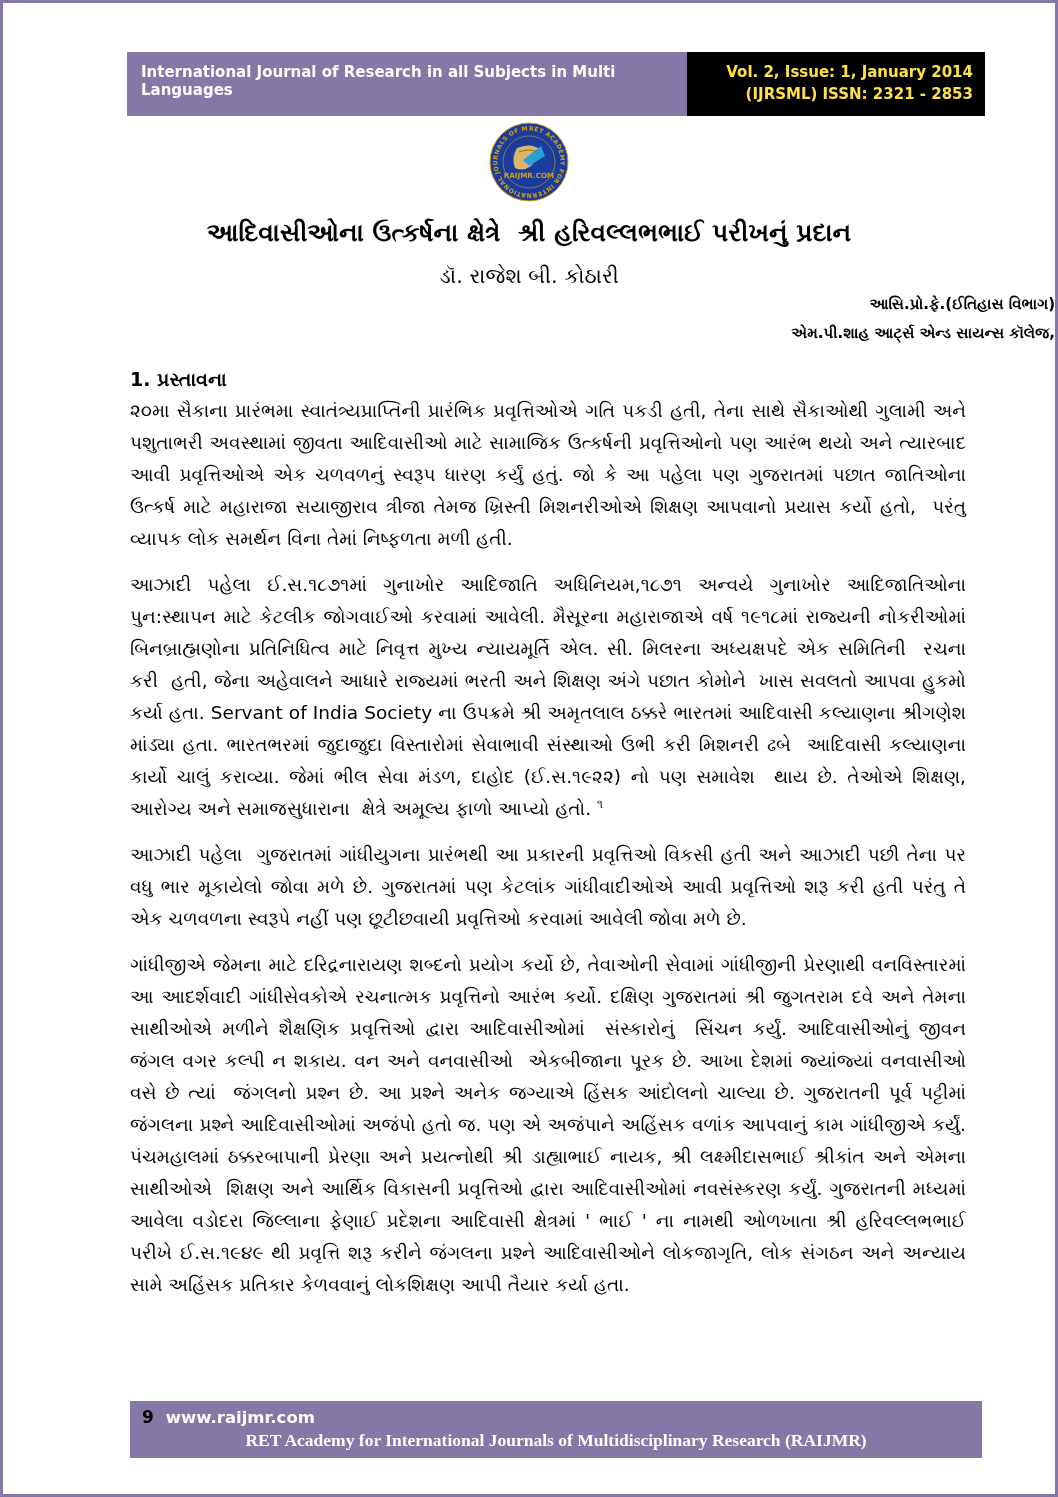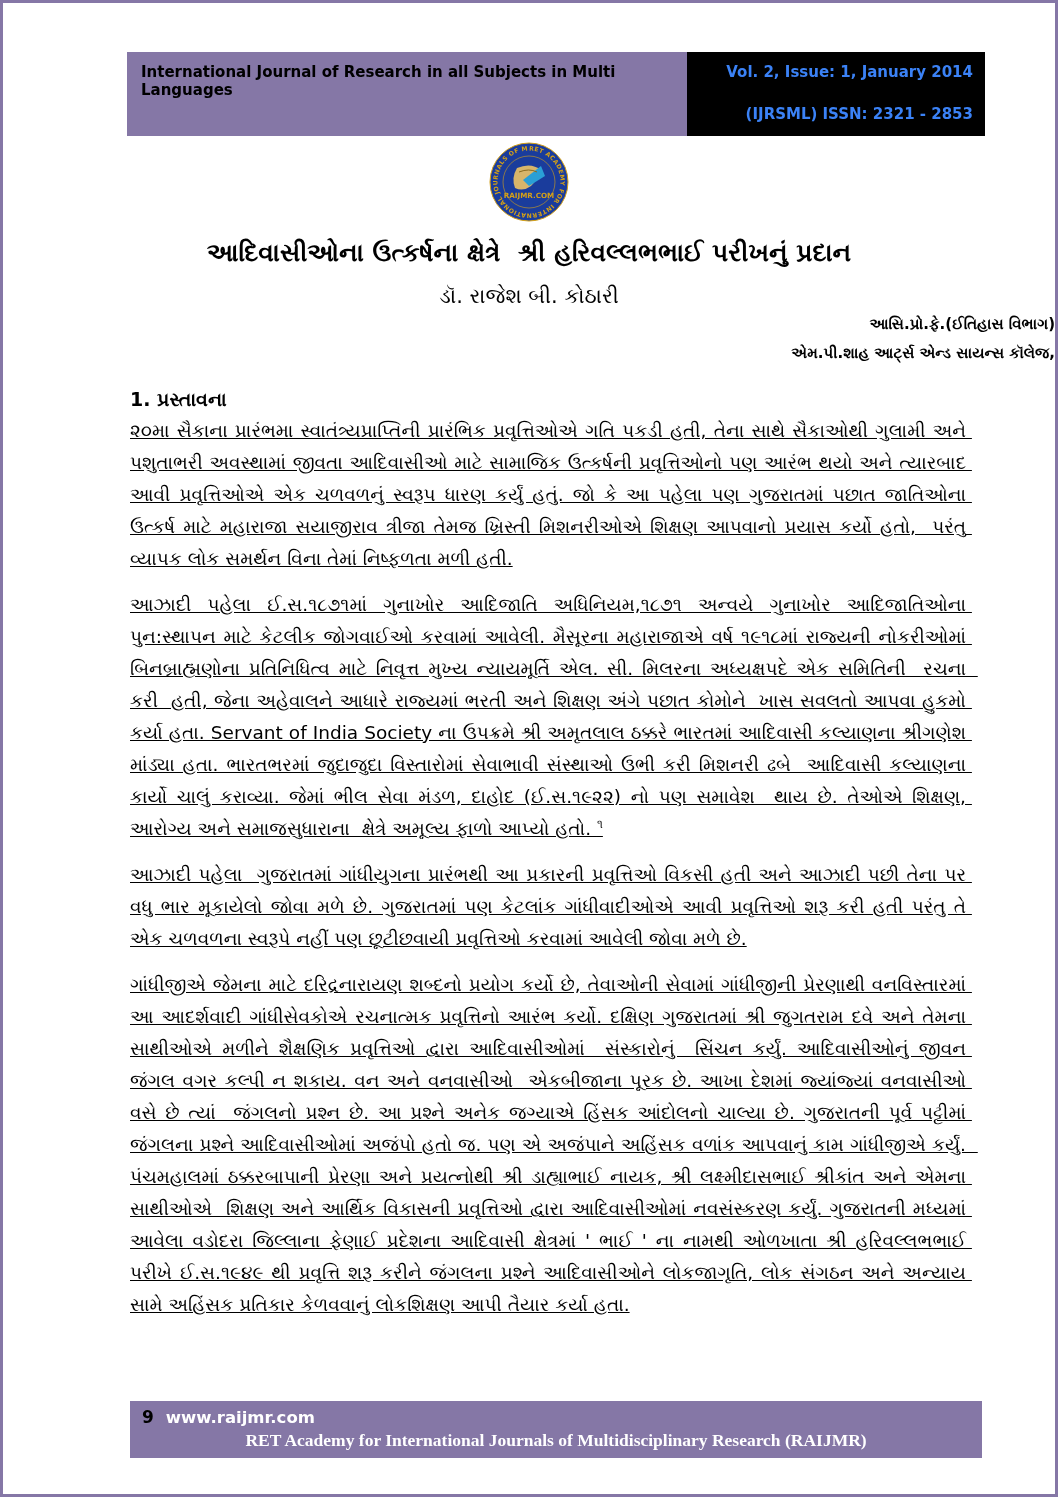--- a/index.html
+++ b/index.html
@@ -15,34 +15,34 @@
     overflow:hidden;
   }
   
   .header{
     display:flex;
     margin:49px 70px 0 124px;
   }
   .header .hleft{
     flex:0 0 560px;
     background:#8577a6;
-    color:#000000;
+    color:#ffffff;
     padding:9px 14px 11px 14px;
     box-sizing:border-box;
   }
   .header .hright{
     flex:1;
     background:#000;
-    color:#3b82f6;
+    color:#fde047;
     text-align:right;
     padding:9px 12px 11px 10px;
     box-sizing:border-box;
   }
   .hline{font-size:15px;font-weight:bold;line-height:18px;margin:2px 0;}
-  .hline+.hline{margin-top:24px;}
+  .hline+.hline{margin-top:4px;}
   
   .logo-wrap{display:flex;justify-content:center;margin-top:6px;}
   
   .title{
     text-align:center;
     font-size:25px;
     font-weight:bold;
     margin:14px 60px 0 60px;
     line-height:34px;
     white-space:pre-wrap;
@@ -58,21 +58,20 @@
     font-size:19px;
     font-weight:bold;
     margin:0 0 4px 0;
   }
   .para{
     font-size:18.5px;
     line-height:32px;
     text-align:justify;
     margin:0 16px 14px 0;
     white-space:pre-wrap;
-    text-decoration:underline;
   }
   .para sup{font-size:12px;line-height:0;}
   
   .footer{
     position:absolute;
     left:127px;right:73px;
     top:1398px;
     background:#8577a6;
     padding:6px 12px 7px 12px;
     box-sizing:border-box;

